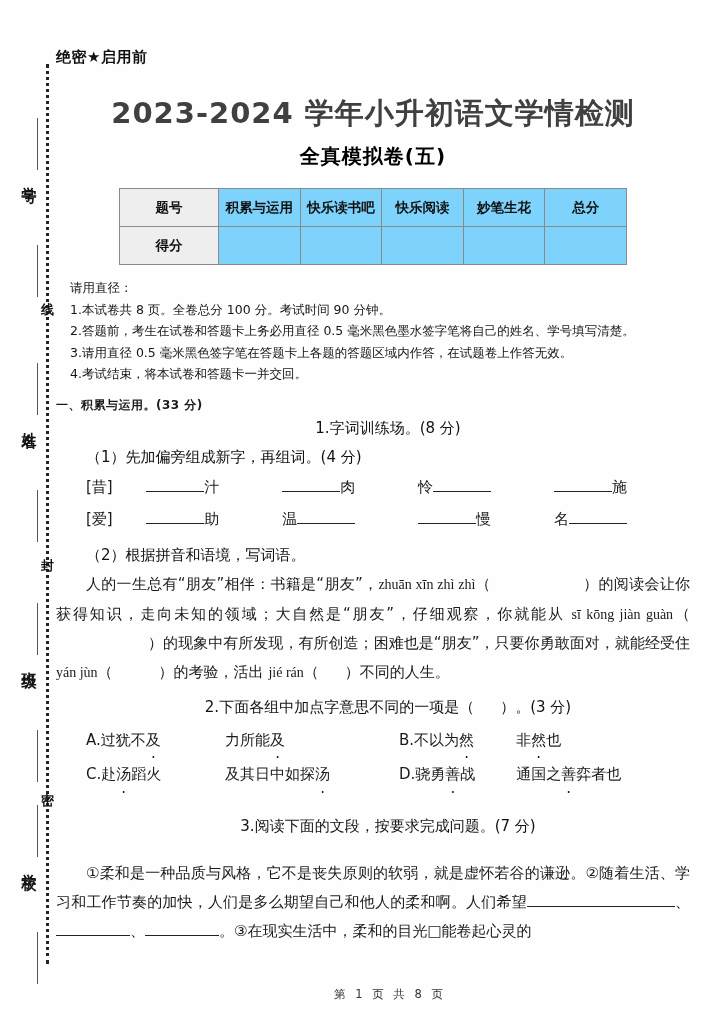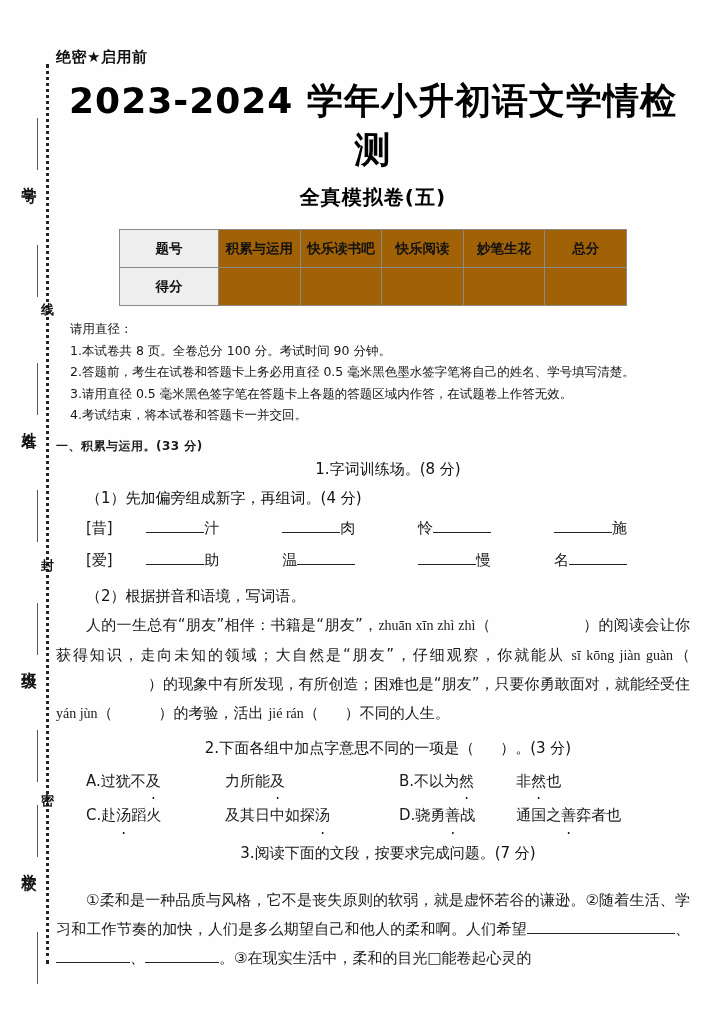--- a/index.html
+++ b/index.html
@@ -81,26 +81,26 @@
   }
 
   .secret-line {
     margin: 36px 0 0 0;
     font-size: 15px;
     font-weight: bold;
     letter-spacing: 0.5px;
     color: #111;
   }
   .main-title {
-    margin: 10px 0 0 0;
-    text-align: center;
-    font-size: 36px;
+    margin: 27px 0 0 0;
+    text-align: center;
+    font-size: 29px;
     font-weight: bold;
     letter-spacing: 1px;
-    color: #000000;
+    color: #404040;
   }
   .sub-title {
     margin: 9px 0 0 0;
     text-align: center;
     font-size: 20px;
     font-weight: bold;
     letter-spacing: 1px;
     color: #000;
   }
 
@@ -112,21 +112,21 @@
     table-layout: fixed;
   }
   table.score-table td {
     border: 1px solid #8a8a8a;
     height: 35px;
     text-align: center;
     vertical-align: middle;
     font-size: 13.5px;
     font-weight: bold;
     color: #111;
-    background: #a16207;
+    background: #7dd3fc;
   }
   table.score-table td.rowhead {
     width: 96px;
     background: #eeeeee;
   }
 
   
   .notes {
     margin: 12px 0 0 14px;
     font-size: 12.5px;
@@ -306,18 +306,19 @@
       <span class="oc4"><span>非</span><span class="dotted-em">然</span><span>也</span></span>
     </div>
 
     <div class="optrow">
       <span class="oc1"><span>C.</span><span>赴</span><span class="dotted-em">汤</span><span>蹈火</span></span>
       <span class="oc2"><span>及其日中如探</span><span class="dotted-em">汤</span></span>
       <span class="oc3"><span>D.</span><span>骁勇</span><span class="dotted-em">善</span><span>战</span></span>
       <span class="oc4"><span>通国之</span><span class="dotted-em">善</span><span>弈者也</span></span>
     </div>
 
-    <div class="q indent1" style="margin-top:6px;">3.阅读下面的文段，按要求完成问题。(7 分)</div>
+    <div class="q indent1" style="margin-top:20px;">3.阅读下面的文段，按要求完成问题。(7 分)</div>
 
     <div class="para" style="margin-top:18px;"><span style="margin-left:30px;">①柔和是一种品质与风格，它不是丧失原则的软弱，就是虚怀若谷的谦逊。②随</span><span>着生活、学习和工作节奏的加快，人们是多么期望自己和他人的柔和啊。人们希望</span><span class="ul ul-l"></span><span class="ul ul-l"></span>、<span class="ul ul-l"></span>、<span class="ul ul-l"></span><span>。③在现实生活中，柔和的目光□能卷起心灵的</span></div>
 
+    <div class="footer">第 1 页 共 8 页</div>
   </div>
 </div>
 
 </body></html>

